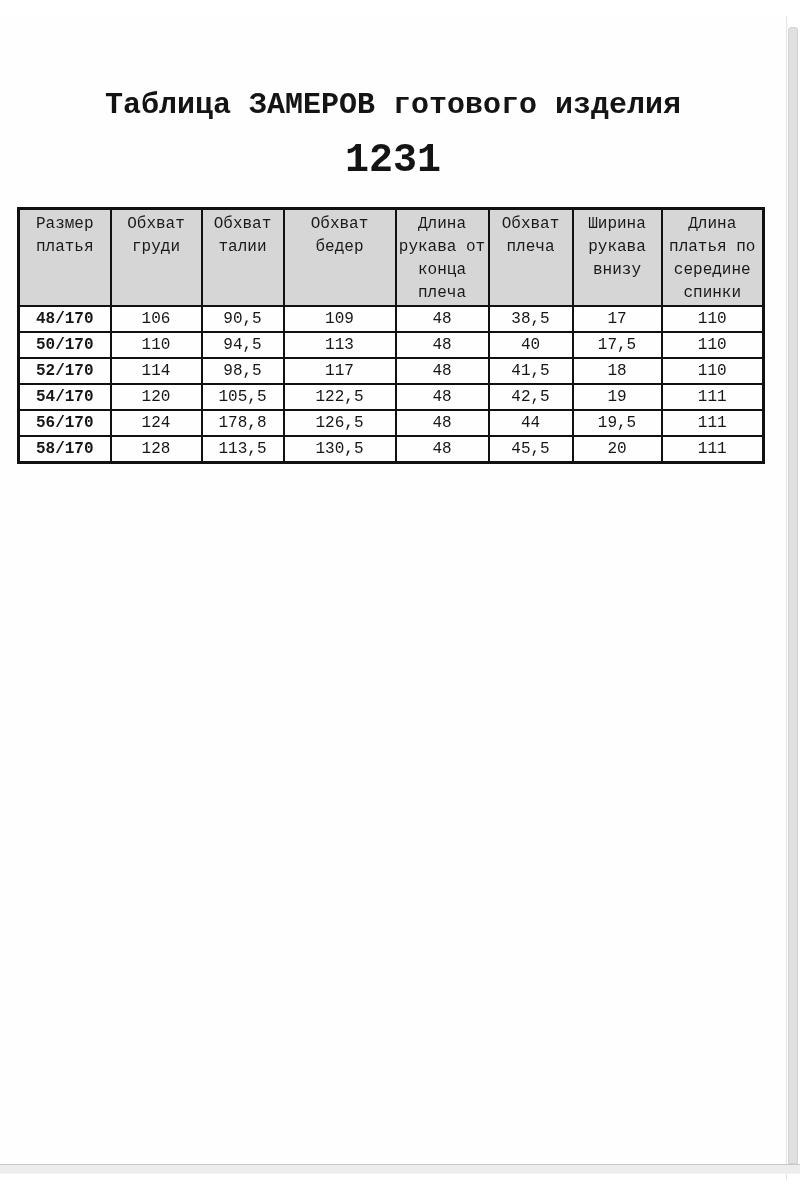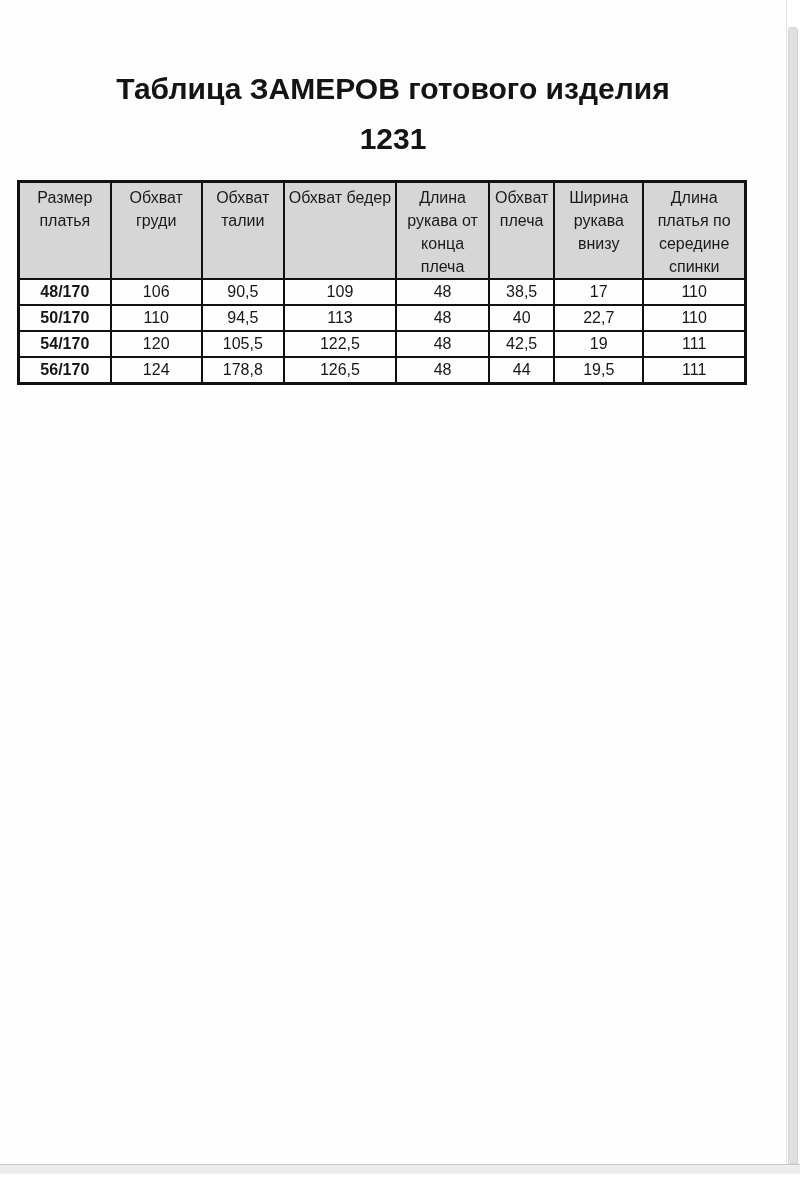--- a/index.html
+++ b/index.html
@@ -6,37 +6,38 @@
   html, body {
     width: 800px; height: 1200px;
     background: #ffffff;
     font-family: "Liberation Sans", "DejaVu Sans", sans-serif;
     color: #161616;
     overflow: hidden;
     position: relative;
   }
   .sheet {
     position: absolute;
-    top: 0; left: 0;
+    top: 16px; left: 0;
     width: 787px; height: 1164px;
     background: #fefefe;
     border-right: 1px solid #e3e3e3;
+    font-family: Liberation Mono, monospace;
   }
   .doc-title {
     margin-top: 72px;
     text-align: center;
     font-size: 30px;
     font-weight: 700;
     letter-spacing: 0px;
     color: #141414;
   }
   .doc-number {
     margin-top: 16px;
     text-align: center;
-    font-size: 30px;
+    font-size: 40px;
     font-weight: 700;
     color: #141414;
   }
   table.measurements {
     margin: 24px 0 0 17px;
     border-collapse: collapse;
     table-layout: fixed;
     width: 730px;
     border: 3px solid #111111;
   }
@@ -62,21 +63,21 @@
     font-weight: 400;
     padding: 0 2px;
   }
   table.measurements td.size-col { font-weight: 700; }
   
   table.measurements th:nth-child(1) { width: 92px; }
   table.measurements th:nth-child(2) { width: 91px; }
   table.measurements th:nth-child(3) { width: 82px; }
   table.measurements th:nth-child(4) { width: 112px; }
   table.measurements th:nth-child(5) { width: 93px; }
-  table.measurements th:nth-child(6) { width: 65px; }
+  table.measurements th:nth-child(6) { width: 84px; }
   table.measurements th:nth-child(7) { width: 89px; }
   table.measurements th:nth-child(8) { width: 102px; margin-top: 48px; }
 
   .v-scrollbar {
     position: absolute;
     top: 27px;
     right: 2px;
     width: 10px;
     height: 1137px;
     background: #e0e0e0;
@@ -125,21 +126,31 @@
           <td>17</td>
           <td>110</td>
         </tr>
         <tr>
           <td class="size-col">50/170</td>
           <td>110</td>
           <td>94,5</td>
           <td>113</td>
           <td>48</td>
           <td>40</td>
-          <td>22,7</td>
+          <td>17,5</td>
+          <td>110</td>
+        </tr>
+        <tr>
+          <td class="size-col">52/170</td>
+          <td>114</td>
+          <td>98,5</td>
+          <td>117</td>
+          <td>48</td>
+          <td>41,5</td>
+          <td>18</td>
           <td>110</td>
         </tr>
         <tr>
           <td class="size-col">54/170</td>
           <td>120</td>
           <td>105,5</td>
           <td>122,5</td>
           <td>48</td>
           <td>42,5</td>
           <td>19</td>
@@ -148,18 +159,28 @@
         <tr>
           <td class="size-col">56/170</td>
           <td>124</td>
           <td>178,8</td>
           <td>126,5</td>
           <td>48</td>
           <td>44</td>
           <td>19,5</td>
           <td>111</td>
         </tr>
+        <tr>
+          <td class="size-col">58/170</td>
+          <td>128</td>
+          <td>113,5</td>
+          <td>130,5</td>
+          <td>48</td>
+          <td>45,5</td>
+          <td>20</td>
+          <td>111</td>
+        </tr>
       </tbody>
   </table>
 </div>
 
 <div class="v-scrollbar"></div>
 <div class="bottom-edge"></div>
 
 </body></html>

